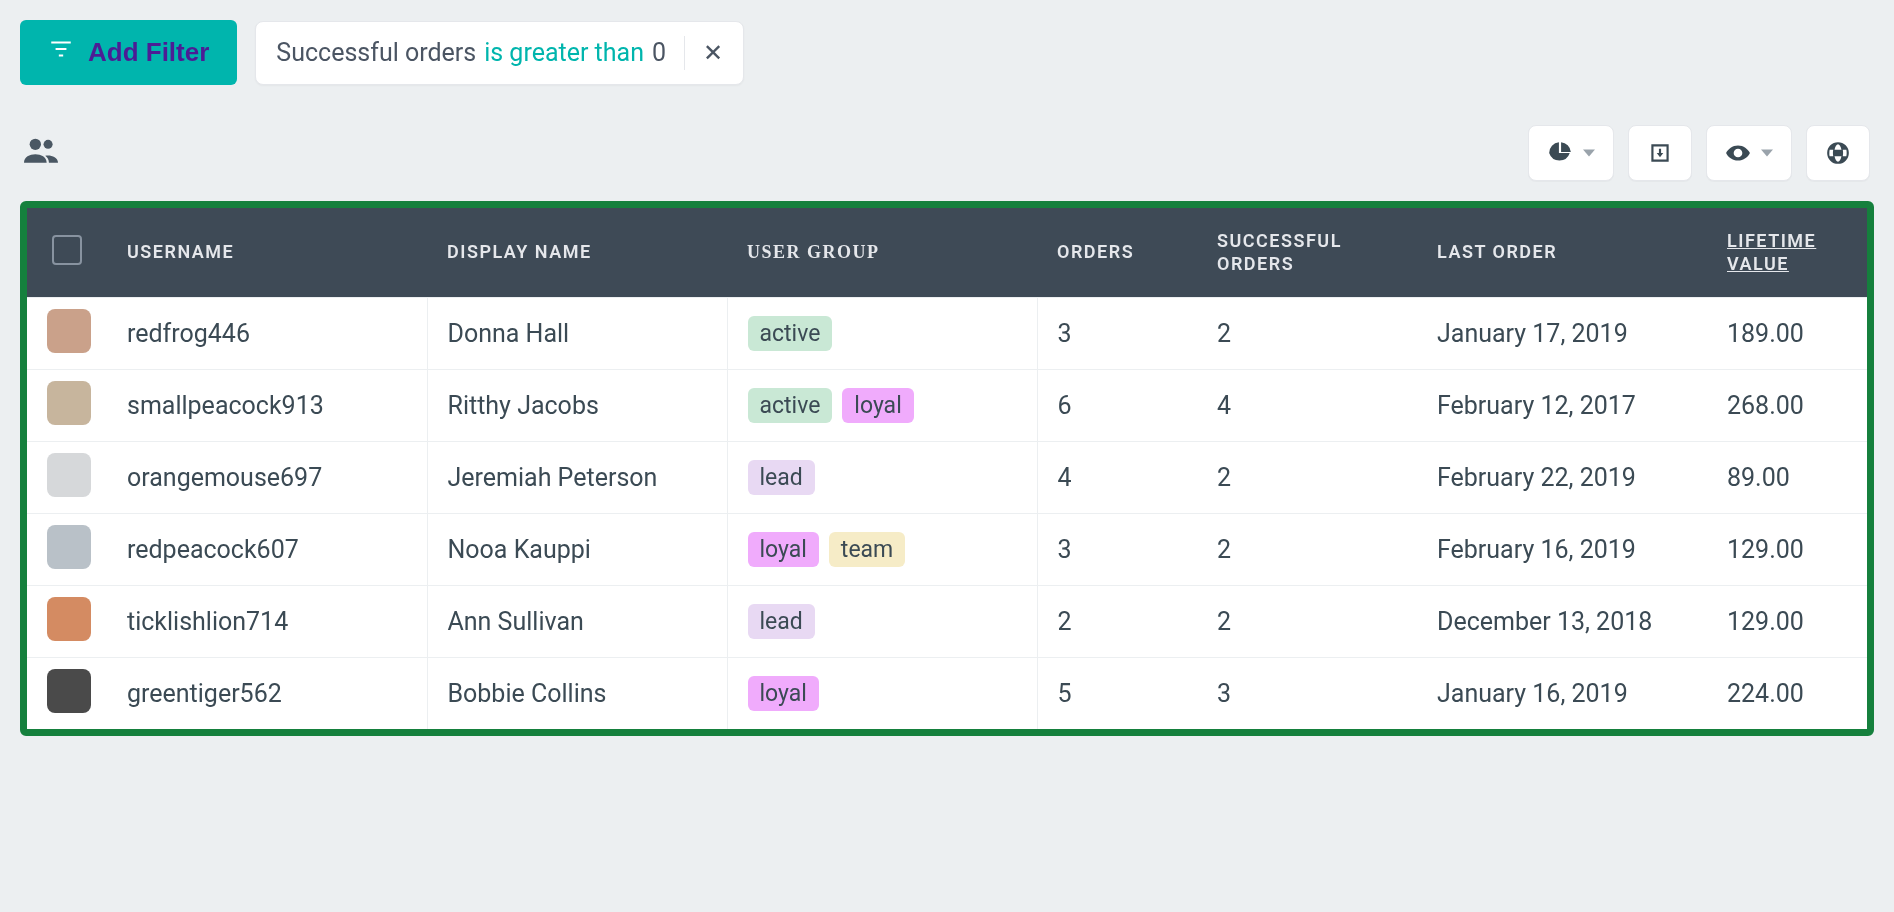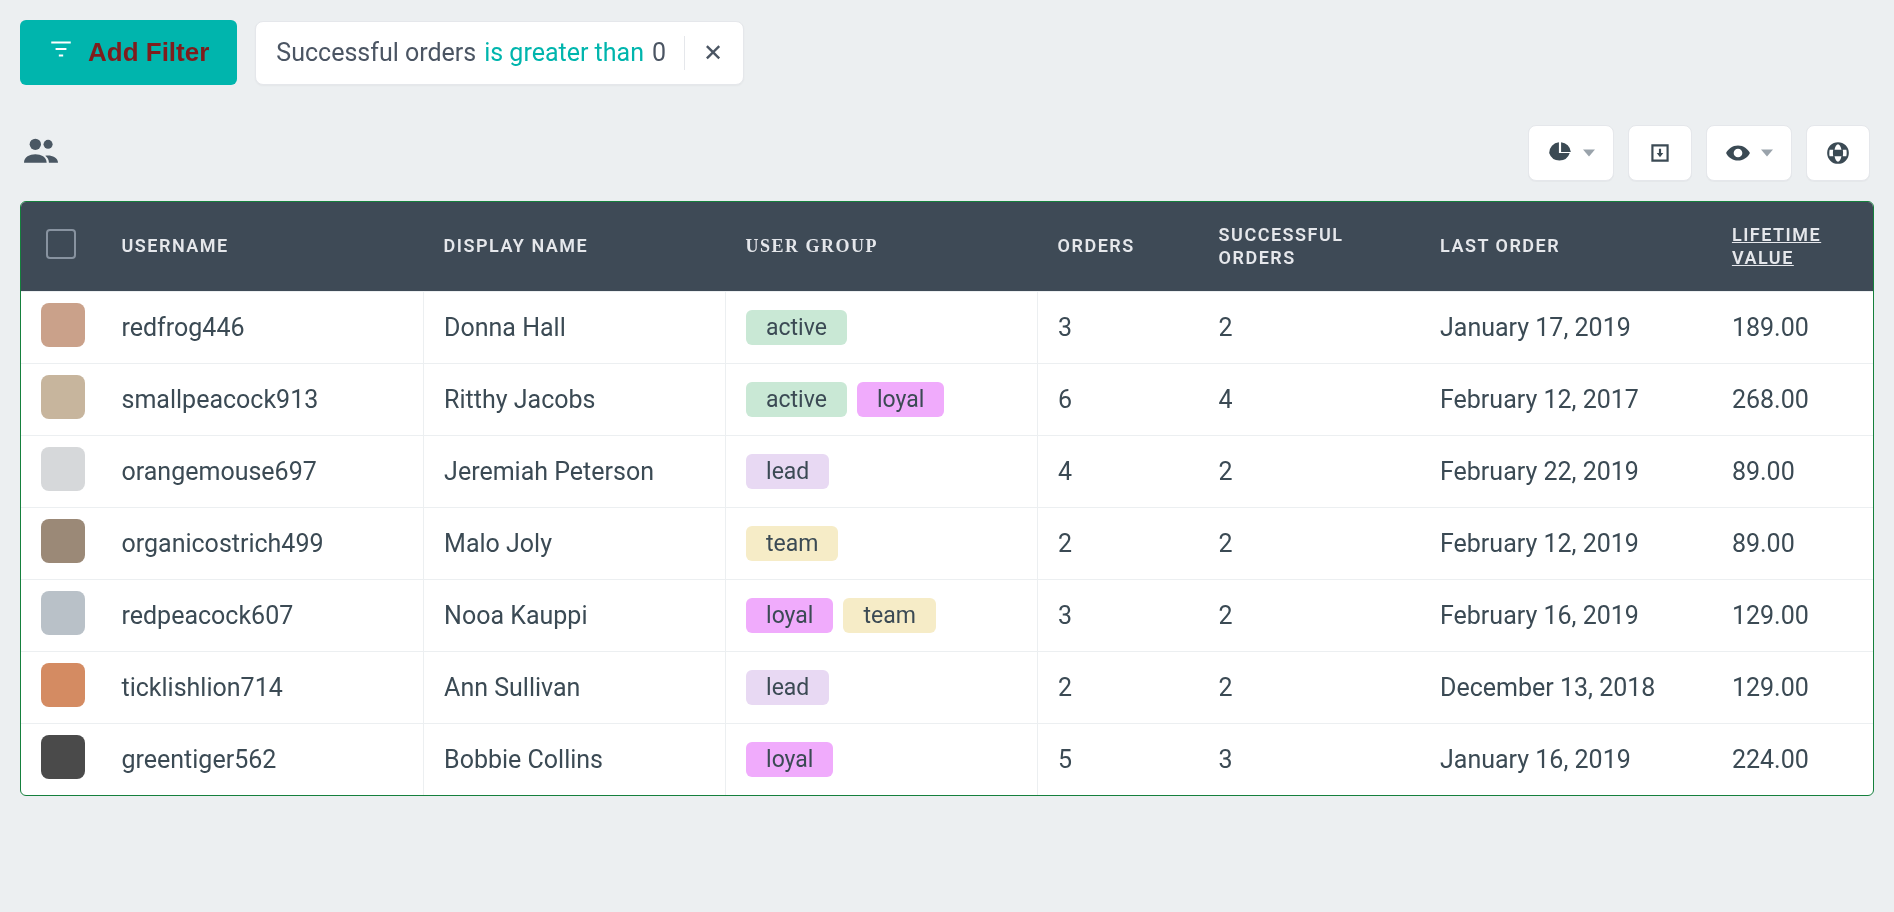--- a/index.html
+++ b/index.html
@@ -14,21 +14,21 @@
     display: flex;
     align-items: center;
     gap: 18px;
     margin-bottom: 40px;
   }
   .add-filter-btn {
     display: inline-flex;
     align-items: center;
     gap: 14px;
     background: #00b5ad;
-    color: #7f1d1d;
+    color: #4c1d95;
     border: none;
     padding: 16px 28px;
     font-size: 26px;
     font-weight: 700;
     border-radius: 6px;
     cursor: pointer;
   }
   .add-filter-btn svg { width: 26px; height: 26px; fill: #fff; }
   .filter-chip {
     display: inline-flex;
@@ -88,21 +88,21 @@
     align-items: center;
     gap: 10px;
     cursor: pointer;
     box-shadow: 0 1px 1px rgba(0,0,0,0.03);
   }
   .tool-btn svg.main { width: 26px; height: 26px; fill: #3b4a54; }
   .tool-btn svg.caret { width: 12px; height: 12px; fill: #9aa3ab; }
 
   .table-wrap {
     background: #fff;
-    border: 1px solid #15803d;
+    border: 7px solid #15803d;
     border-radius: 6px;
     overflow: hidden;
   }
   table {
     width: 100%;
     border-collapse: collapse;
     table-layout: fixed;
   }
   thead th {
     background: #3e4a56;
@@ -147,21 +147,21 @@
 
   .avatar {
     width: 44px; height: 44px;
     border-radius: 8px;
     display: inline-block;
     background: #9aa3ab;
   }
 
   .tag {
     display: inline-block;
-    padding: 4px 20px;
+    padding: 4px 12px;
     border-radius: 6px;
     font-size: 23px;
     margin-right: 10px;
     color: #3b4a54;
   }
   .tag-active { background: #c9e8d5; }
   .tag-loyal  { background: #f0abfc; }
   .tag-lead   { background: #e8d9f3; }
   .tag-team   { background: #f6ecc7; }
 </style>
@@ -269,30 +269,20 @@
           <td><span class="avatar" style="background: rgb(214, 216, 218);"></span></td>
           <td>orangemouse697</td>
           <td>Jeremiah Peterson</td>
           <td><span class="tag tag-lead">lead</span></td>
           <td>4</td>
           <td>2</td>
           <td>February 22, 2019</td>
           <td>89.00</td>
         </tr>
         <tr>
-          <td><span class="avatar" style="background: rgb(155, 137, 119);"></span></td>
-          <td>organicostrich499</td>
-          <td>Malo Joly</td>
-          <td><span class="tag tag-team">team</span></td>
-          <td>2</td>
-          <td>2</td>
-          <td>February 12, 2019</td>
-          <td>89.00</td>
-        </tr>
-        <tr>
           <td><span class="avatar" style="background: rgb(185, 193, 200);"></span></td>
           <td>redpeacock607</td>
           <td>Nooa Kauppi</td>
           <td><span class="tag tag-loyal">loyal</span><span class="tag tag-team">team</span></td>
           <td>3</td>
           <td>2</td>
           <td>February 16, 2019</td>
           <td>129.00</td>
         </tr>
         <tr>

